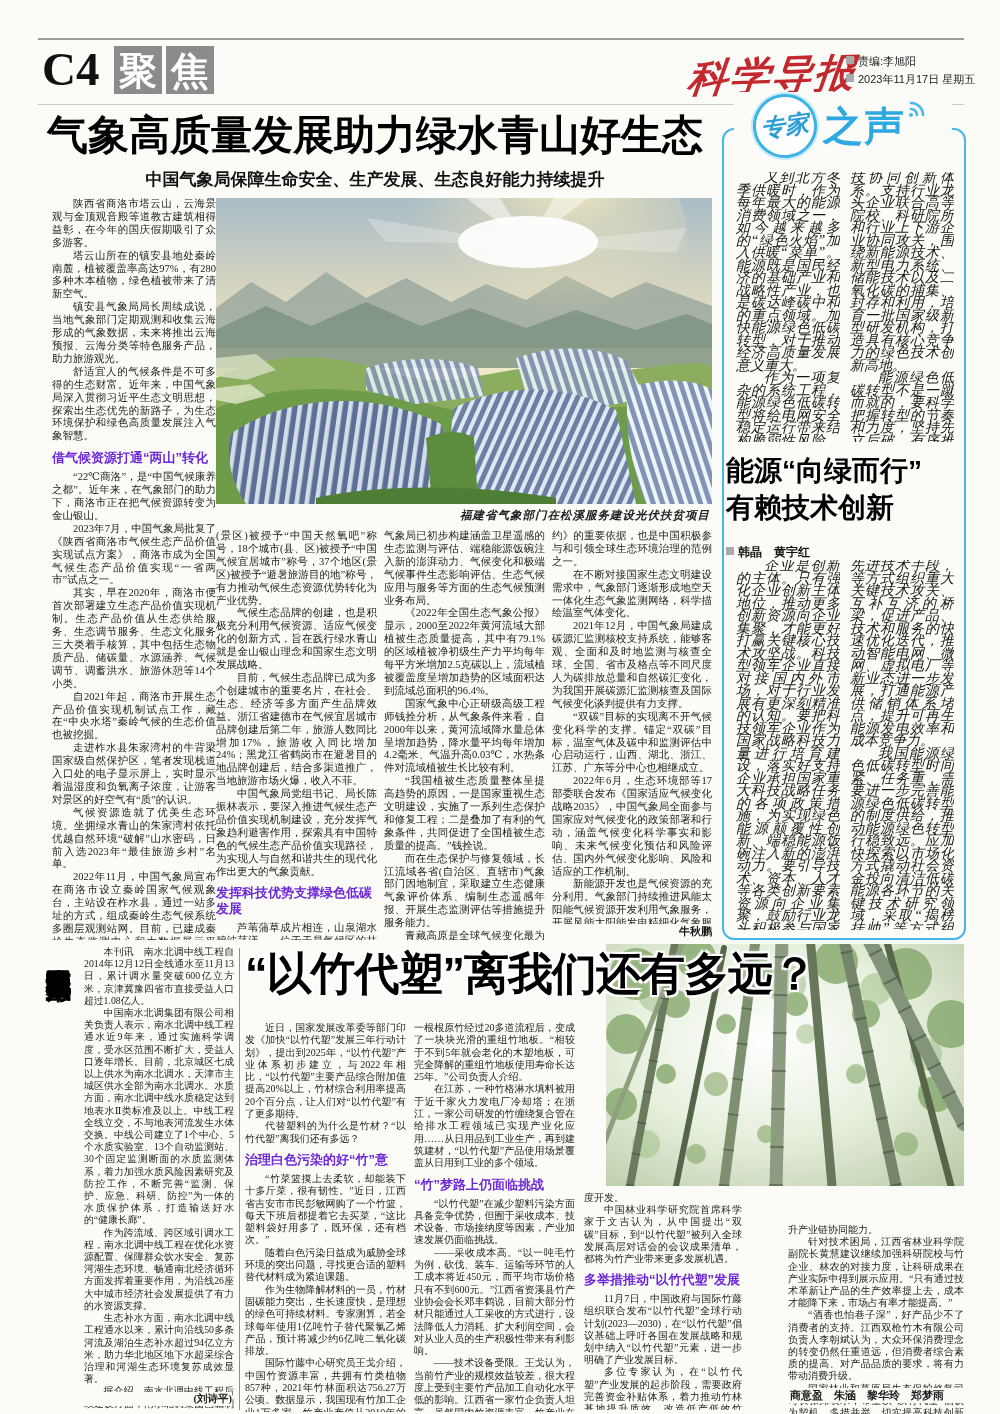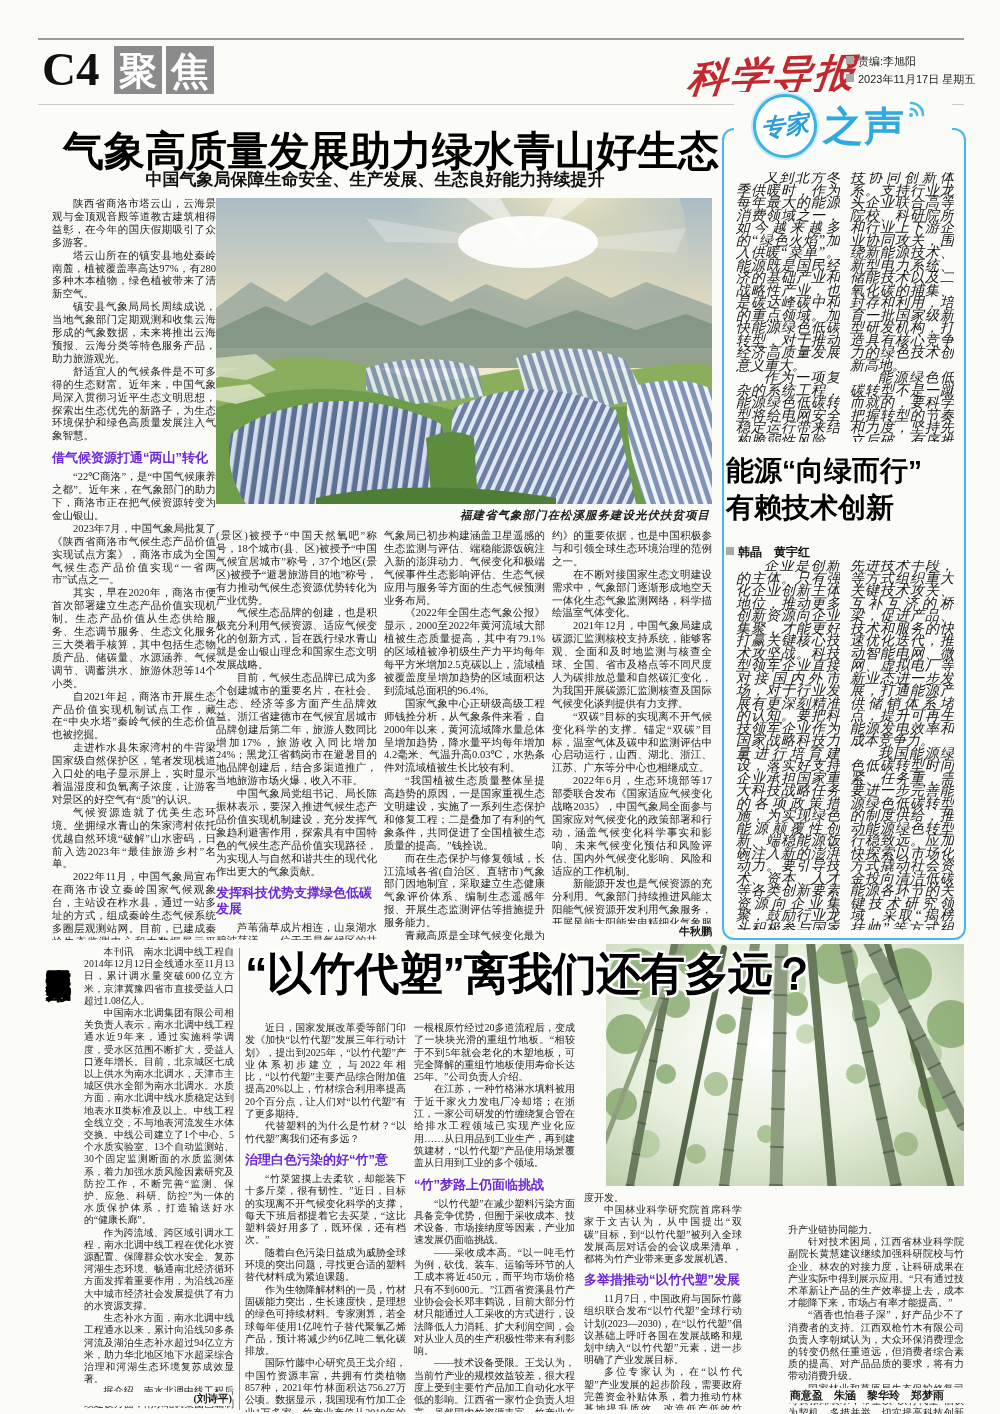--- a/index.html
+++ b/index.html
@@ -17,21 +17,21 @@
   #masthead{position:absolute;left:688px;top:48px;font-size:40px;color:#c2282e;font-weight:bold;
             font-style:italic;transform:skewX(-8deg) rotate(-2deg);letter-spacing:2px;
             font-family:"Liberation Serif",serif;}
   #editor-block{position:absolute;left:846px;top:52px;width:122px;
                 font-family:"Liberation Sans","DejaVu Sans",sans-serif;font-size:11px;color:#222;}
   .ed-row{line-height:18px;white-space:nowrap;}
   .sq{display:inline-block;width:8px;height:8px;background:#a9a9a9;margin-right:4px;vertical-align:1px;}
   .header-rule{position:absolute;left:38px;top:104px;width:926px;height:1px;background:#c9c9c9;}
 
   
-  #main-headline{position:absolute;left:34px;top:108px;width:682px;margin:16px;text-align:center;
+  #main-headline{position:absolute;left:34px;top:108px;width:682px;margin:0;text-align:center;
                  font-family:"Liberation Sans","DejaVu Sans",sans-serif;font-weight:900;
                  font-size:41px;letter-spacing:0;color:#000;white-space:nowrap;}
   #main-subtitle{position:absolute;left:34px;top:168px;width:682px;text-align:center;
                  font-family:"Liberation Sans","DejaVu Sans",sans-serif;font-weight:bold;
                  font-size:17px;color:#111;}
 
   .news-col{position:absolute;overflow:hidden;font-size:10.5px;line-height:12.9px;
             text-align:justify;color:#1b1b1b;}
   .news-col .para{margin:0;text-indent:2em;}
   .news-col .para.cont{text-indent:0;}
@@ -311,21 +311,21 @@
         <circle cx="300" cy="200" r="12"></circle>
           <circle cx="90" cy="210" r="10"></circle>
       </g>
     </svg>
   </div>
   <h2 id="bamboo-headline">“以竹代塑”离我们还有多远？</h2>
   <div class="news-col" id="b-col1">
       <p class="para">近日，国家发展改革委等部门印发《加快“以竹代塑”发展三年行动计划》，提出到2025年，“以竹代塑”产业体系初步建立，与2022年相比，“以竹代塑”主要产品综合附加值提高20%以上，竹材综合利用率提高20个百分点，让人们对“以竹代塑”有了更多期待。</p>
       <p class="para">代替塑料的为什么是竹材？“以竹代塑”离我们还有多远？</p>
       <p class="subhead">治理白色污染的好“竹”意</p>
-      <p class="para">“竹菜篮摸上去柔软，却能装下十多斤菜，很有韧性。”近日，目标的实现离不开气候变化科学的支撑，每天下班后都提着它去买菜，“这比塑料袋好用多了，既环保，还有档次。”</p>
+      <p class="para">“竹菜篮摸上去柔软，却能装下十多斤菜，很有韧性。”近日，江西省吉安市市民彭敏网购了一个竹篮，每天下班后都提着它去买菜，“这比塑料袋好用多了，既环保，还有档次。”</p>
       <p class="para">随着白色污染日益成为威胁全球环境的突出问题，寻找更合适的塑料替代材料成为紧迫课题。</p>
       <p class="para">作为生物降解材料的一员，竹材固碳能力突出，生长速度快，是理想的绿色可持续材料。专家测算，若全球每年使用1亿吨竹子替代聚氯乙烯产品，预计将减少约6亿吨二氧化碳排放。</p>
       <p class="para">国际竹藤中心研究员王戈介绍，中国竹资源丰富，共拥有竹类植物857种，2021年竹林面积达756.27万公顷。数据显示，我国现有竹加工企业1万多家，竹产业产值从2010年的820亿元增至2022年的4153亿元，年均增长30%以上。</p>
     </div>
   <div class="news-col" id="b-col2">
       <p class="para cont">一根根原竹经过20多道流程后，变成了一块块光滑的重组竹地板。“相较于不到5年就会老化的木塑地板，可完全降解的重组竹地板使用寿命长达25年。”公司负责人介绍。</p>
       <p class="para">在江苏，一种竹格淋水填料被用于近千家火力发电厂冷却塔；在浙江，一家公司研发的竹缠绕复合管在给排水工程领域已实现产业化应用……从日用品到工业生产，再到建筑建材，“以竹代塑”产品使用场景覆盖从日用到工业的多个领域。</p>
       <p class="subhead">“竹”梦路上仍面临挑战</p>
       <p class="para">“以竹代塑”在减少塑料污染方面具备竞争优势，但囿于采收成本、技术设备、市场接纳度等因素，产业加速发展仍面临挑战。</p>
       <p class="para">——采收成本高。“以一吨毛竹为例，砍伐、装车、运输等环节的人工成本将近450元，而平均市场价格只有不到600元。”江西省资溪县竹产业协会会长邓丰鹤说，目前大部分竹材只能通过人工采收的方式进行，设法降低人力消耗、扩大利润空间，会对从业人员的生产积极性带来有利影响。</p>

